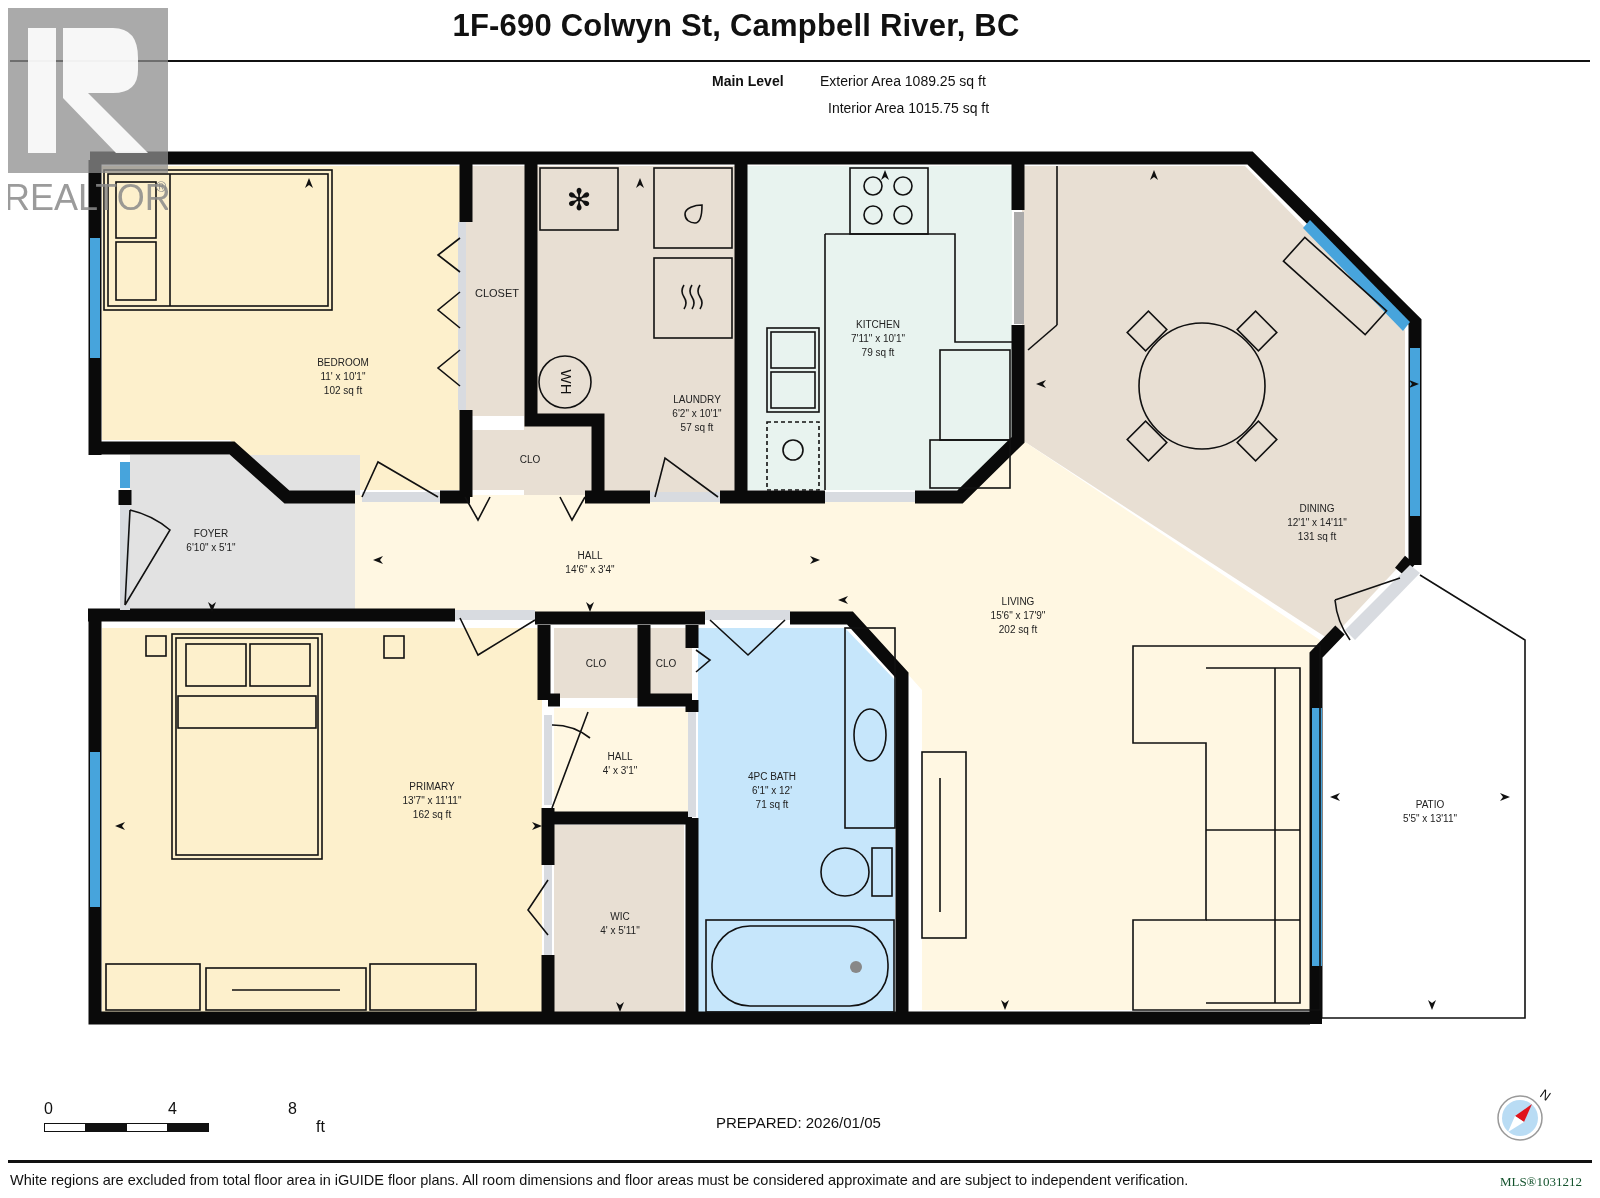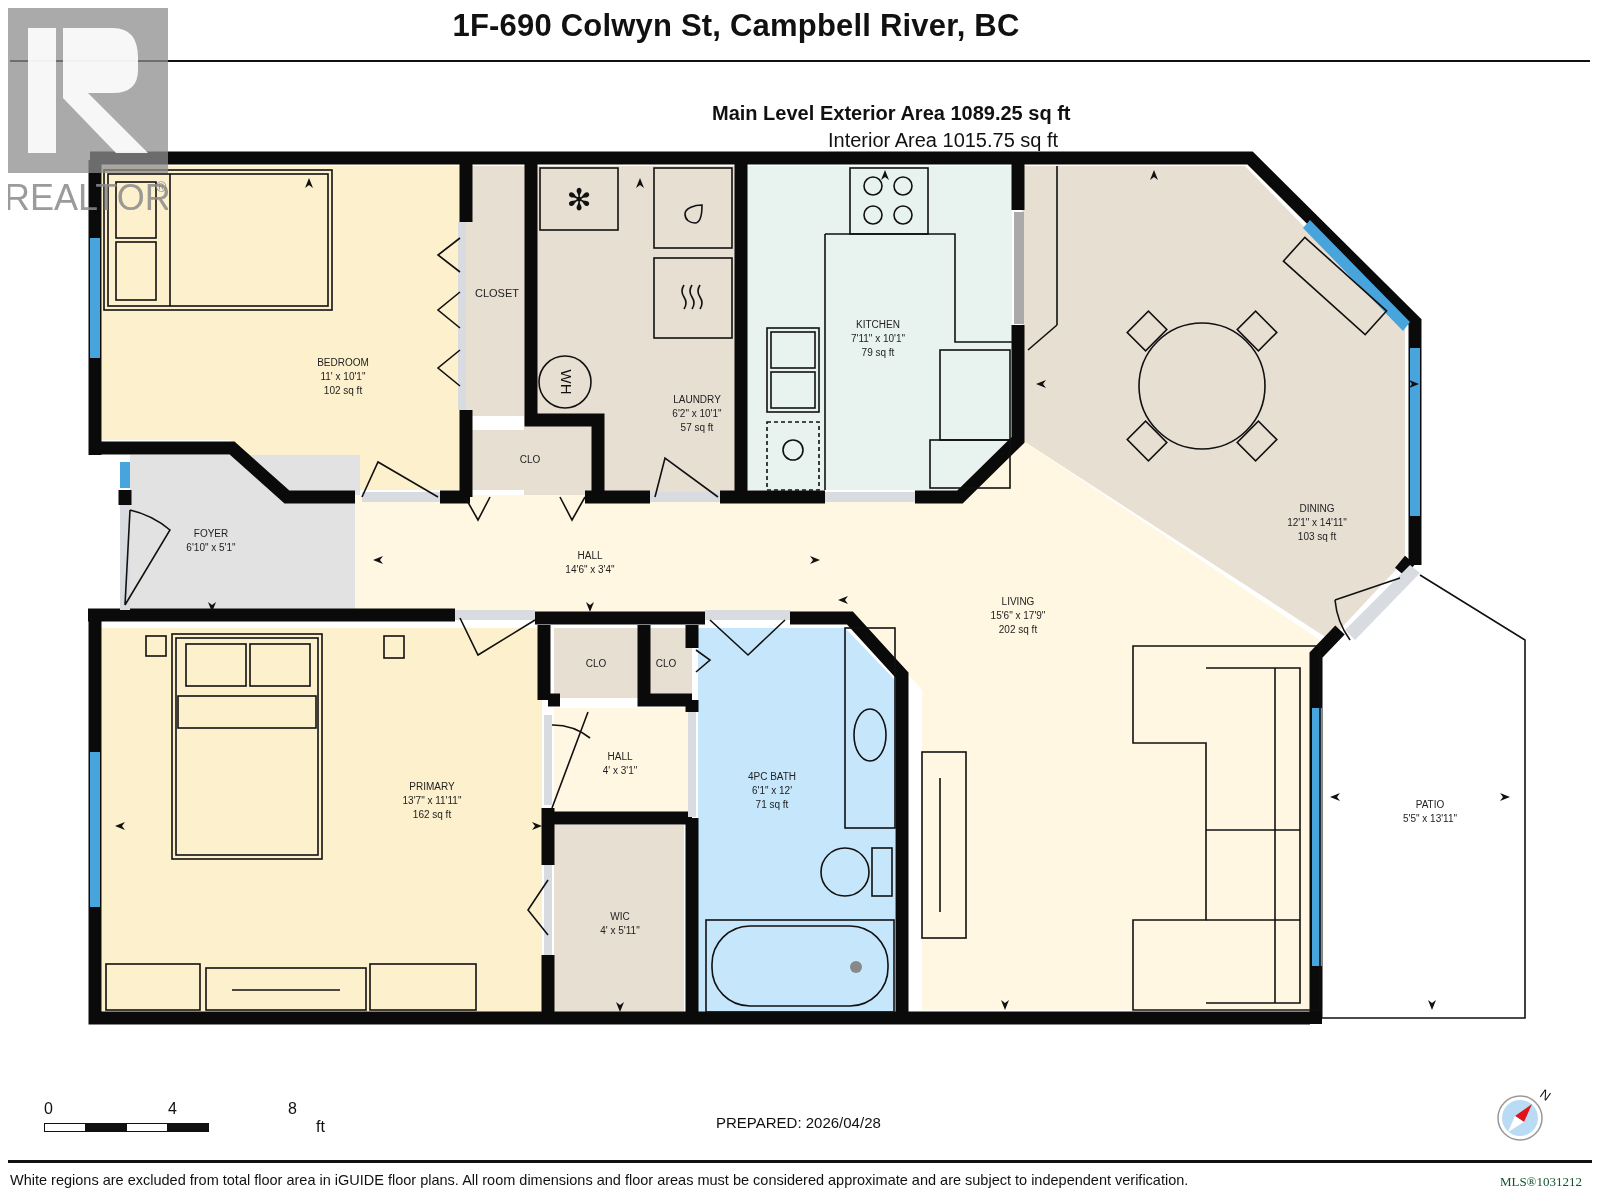--- a/index.html
+++ b/index.html
@@ -1,23 +1,23 @@
 <!DOCTYPE html>
 <html><head>
 <meta charset="utf-8">
 <style>
   html, body { margin: 0; padding: 0; background: #ffffff; }
   body { width: 1600px; height: 1198px; position: relative; overflow: hidden;
          font-family: "Liberation Sans", sans-serif; color: #111; }
   .abs { position: absolute; }
   #title { left: 0; width: 1472px; top: 8px; text-align: center; font-size: 31px; font-weight: bold; letter-spacing: 0.2px; }
   #title-rule { left: 10px; right: 10px; top: 60px; height: 2px; background: #111; }
-  .area-label { font-size: 20px; margin-top: 29px; }
+  .area-label { font-size: 14px; }
   #level-name { left: 712px; top: 73px; font-weight: bold; }
-  #ext-area { left: 820px; top: 73px; font-weight: bold; }
+  #ext-area { left: 820px; top: 73px; }
   #int-area { left: 828px; top: 100px; }
   #plan { left: 0; top: 0; }
   .room-label { position: absolute; text-align: center; font-size: 10px; line-height: 14px; color: #222; transform: translateX(-50%); white-space: nowrap; }
   .tick { position: absolute; font-size: 16px; top: 1100px; }
   #ft { left: 316px; top: 1118px; font-size: 16px; }
   #prepared { left: 716px; top: 1114px; font-size: 15px; }
   #bottom-rule { left: 8px; right: 8px; top: 1160px; height: 3px; background: #111; }
   #disclaimer { left: 10px; top: 1172px; font-size: 14.5px; }
   #mls { right: 18px; top: 1174px; font-size: 13px; color: #14532d; font-family: Liberation Serif, serif; }
   #realtor-logo { left: 8px; top: 8px; width: 160px; height: 214px; }
@@ -233,21 +233,21 @@
   <div>CLO</div>
 </div>
 <div class="room-label" style="left:878px;top:318px">
   <div>KITCHEN</div>
   <div>7'11" x 10'1"</div>
   <div>79 sq ft</div>
 </div>
 <div class="room-label" style="left:1317px;top:502px">
   <div>DINING</div>
   <div>12'1" x 14'11"</div>
-  <div>103 sq ft</div>
+  <div>131 sq ft</div>
 </div>
 <div class="room-label" style="left:211px;top:527px">
   <div>FOYER</div>
   <div>6'10" x 5'1"</div>
 </div>
 <div class="room-label" style="left:590px;top:549px">
   <div>HALL</div>
   <div>14'6" x 3'4"</div>
 </div>
 <div class="room-label" style="left:1018px;top:595px">
@@ -296,21 +296,21 @@
 <div class="tick" style="left:168px">4</div>
 <div class="tick" style="left:288px">8</div>
 <svg class="abs" style="left:44px;top:1123px" width="262" height="10">
   <rect x="0.5" y="0.5" width="41" height="8" fill="#fff" stroke="#111"></rect>
   <rect x="41.5" y="0.5" width="41" height="8" fill="#111" stroke="#111"></rect>
   <rect x="82.5" y="0.5" width="41" height="8" fill="#fff" stroke="#111"></rect>
   <rect x="123.5" y="0.5" width="41" height="8" fill="#111" stroke="#111"></rect>
 </svg>
 <div id="ft" class="abs">ft</div>
 
-<div id="prepared" class="abs">PREPARED: 2026/04/28</div>
+<div id="prepared" class="abs">PREPARED: 2026/01/05</div>
 
 <svg class="abs" style="left:1488px;top:1078px" width="70" height="70" viewBox="0 0 70 70">
   <circle cx="32" cy="40" r="22" fill="#ffffff" stroke="#999" stroke-width="1.5"></circle>
   <circle cx="32" cy="40" r="18" fill="#b9dcf4"></circle>
   <polygon points="44,26 36,44 27,38" fill="#e0141b"></polygon>
   <polygon points="20,54 27,38 36,44" fill="#ffffff"></polygon>
   <text x="51" y="18" font-size="13" font-family="Liberation Sans, sans-serif" fill="#111" transform="rotate(35 51 18)">N</text>
 </svg>
 
 <div id="bottom-rule" class="abs"></div>

